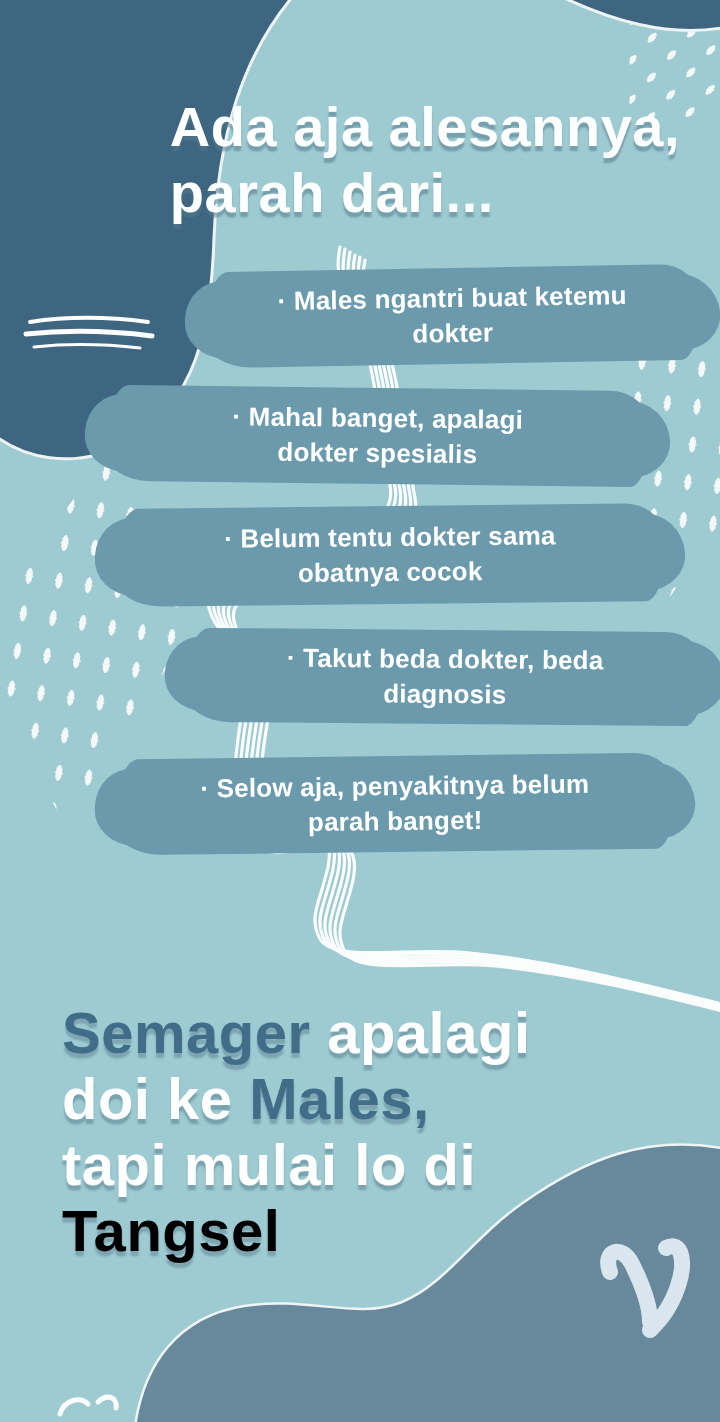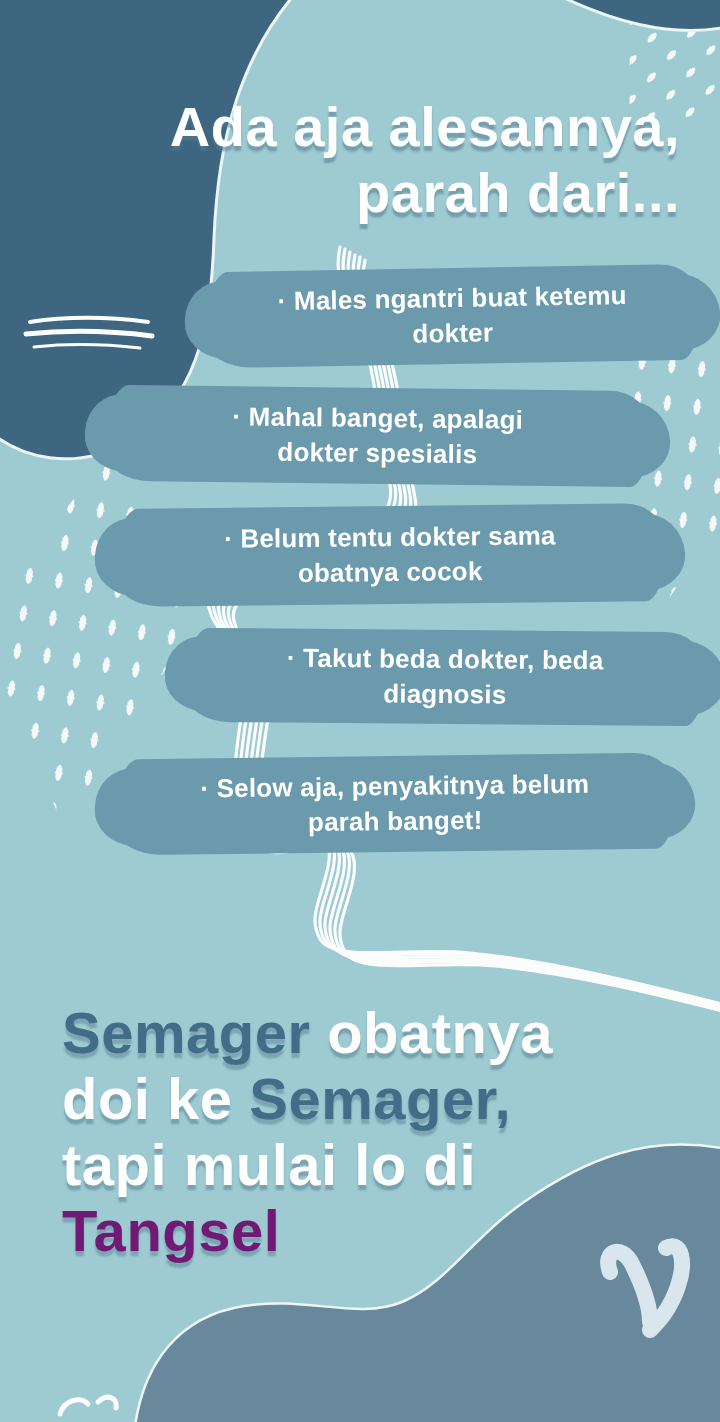--- a/index.html
+++ b/index.html
@@ -4,21 +4,21 @@
 <style>
   html,body{margin:0;padding:0;background:#888;}
   .canvas{
     position:relative;width:720px;height:1422px;overflow:hidden;
     background:#9ecad2;
     font-family:"Liberation Sans",sans-serif;font-weight:bold;
   }
   svg.deco{position:absolute;left:0;top:0;z-index:1;}
   
   .title{
-    position:absolute;top:94px;right:40px;z-index:3;text-align:right;
+    position:absolute;top:94px;right:40px;z-index:3;
     font-size:56px;line-height:1.17;letter-spacing:.5px;color:#fdfefe;
     text-shadow:0 5px 2px rgba(84,122,140,.55);
   }
   
   .dots{
     position:absolute;z-index:1;
     background-image:radial-gradient(ellipse 5px 11px at 15px 19px,#f4f8f9 70%,rgba(255,255,255,0) 71%);
     background-size:30px 38px;
   }
   .dots-left{left:-25px;top:452px;width:215px;height:375px;transform:rotate(9deg);
@@ -49,21 +49,21 @@
   .b3{left:115px;top:506px;width:550px;height:98px;transform:rotate(-.6deg);}
   .b4{left:185px;top:630px;width:520px;height:94px;transform:rotate(.5deg);}
   .b5{left:115px;top:756px;width:560px;height:96px;transform:rotate(-.7deg);}
   
   .headline{
     position:absolute;left:62px;top:1000px;z-index:3;
     font-size:58px;line-height:1.14;letter-spacing:.5px;
   }
   .c-white{color:#fdfefe;text-shadow:0 5px 2px rgba(84,122,140,.5);}
   .c-slate{color:#426d89;text-shadow:0 5px 2px rgba(62,95,118,.35);}
-  .c-teal{color:#701a75;text-shadow:0 5px 2px rgba(62,95,118,.35);}
+  .c-teal{color:#000000;text-shadow:0 5px 2px rgba(62,95,118,.35);}
 </style>
 </head>
 <body>
 
 <div class="canvas">
 
   <div class="dots dots-left"></div>
   <div class="dots dots-right"></div>
   <div class="dots dots-topright"></div>
 
@@ -132,19 +132,19 @@
     <span class="banner-text" style="max-width:380px">· Belum tentu dokter sama obatnya cocok</span>
   </div>
   <div class="banner b4">
     <span class="banner-text" style="max-width:380px">· Takut beda dokter, beda diagnosis</span>
   </div>
   <div class="banner b5">
     <span class="banner-text" style="max-width:450px">· Selow aja, penyakitnya belum parah banget!</span>
   </div>
 
   <div class="headline">
-    <div><span class="c-slate">Semager </span><span class="c-white">obatnya</span></div>
-    <div><span class="c-white">doi ke </span><span class="c-slate">Semager,</span></div>
+    <div><span class="c-slate">Semager </span><span class="c-white">apalagi</span></div>
+    <div><span class="c-white">doi ke </span><span class="c-slate">Males,</span></div>
     <div><span class="c-white">tapi mulai lo di</span></div>
     <div><span class="c-teal">Tangsel</span></div>
   </div>
 
 </div>
 
 </body></html>

